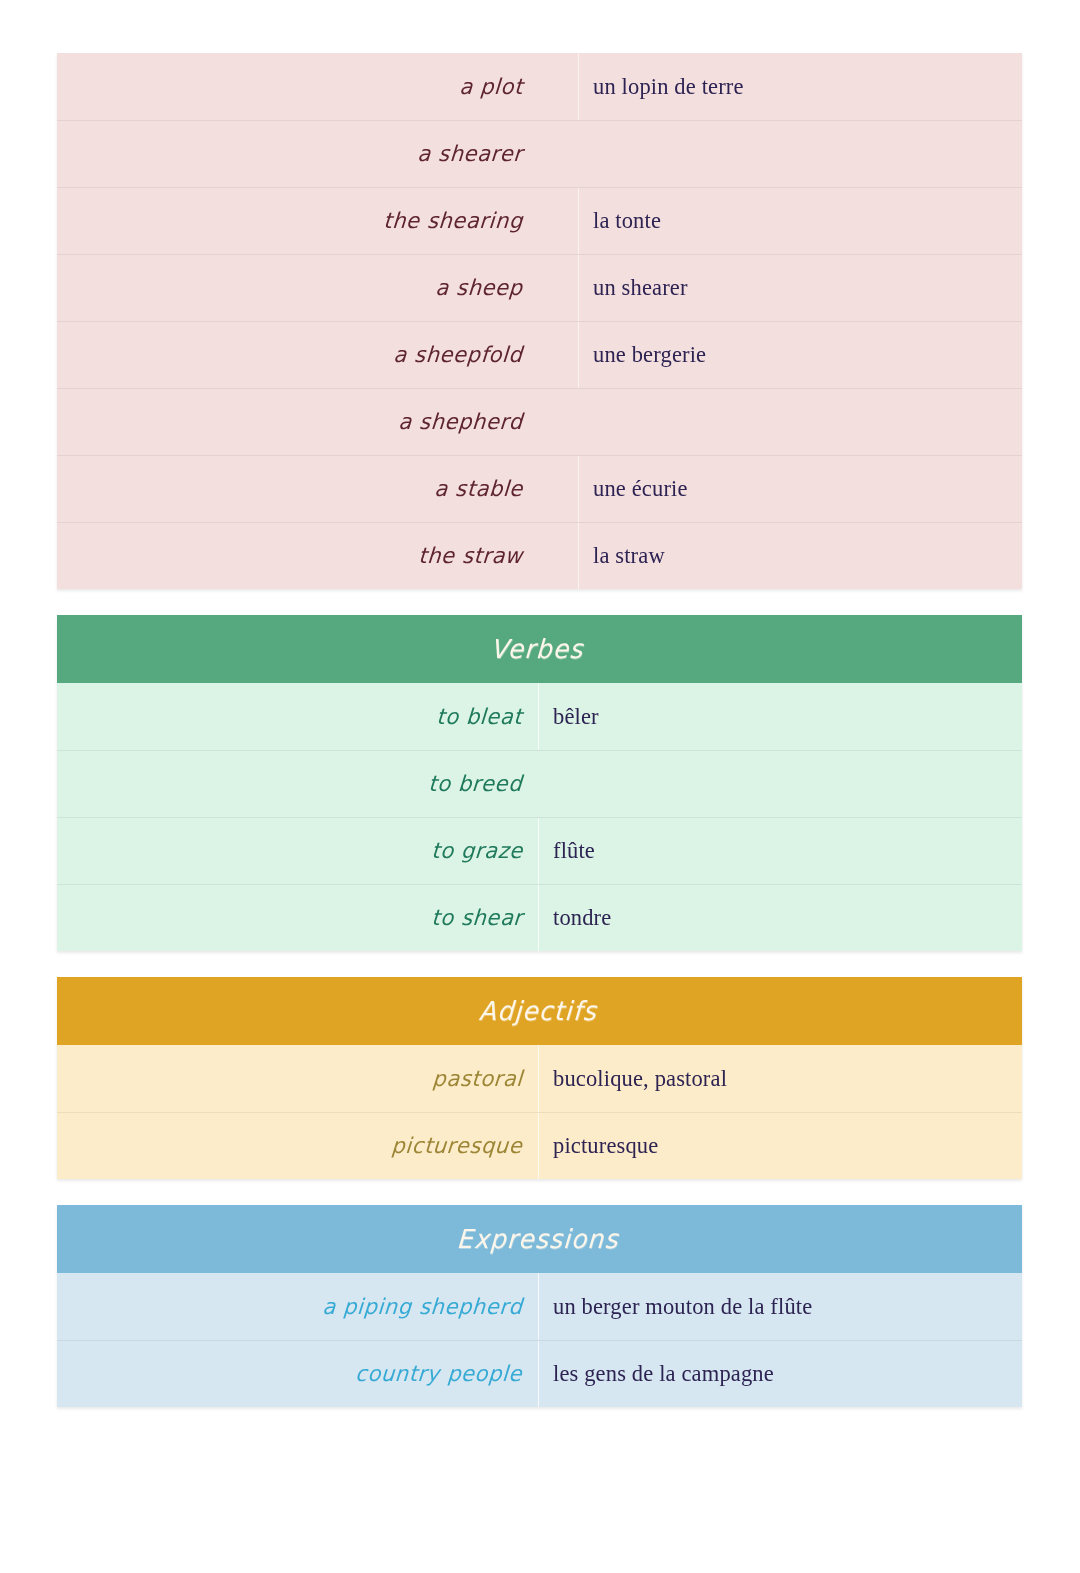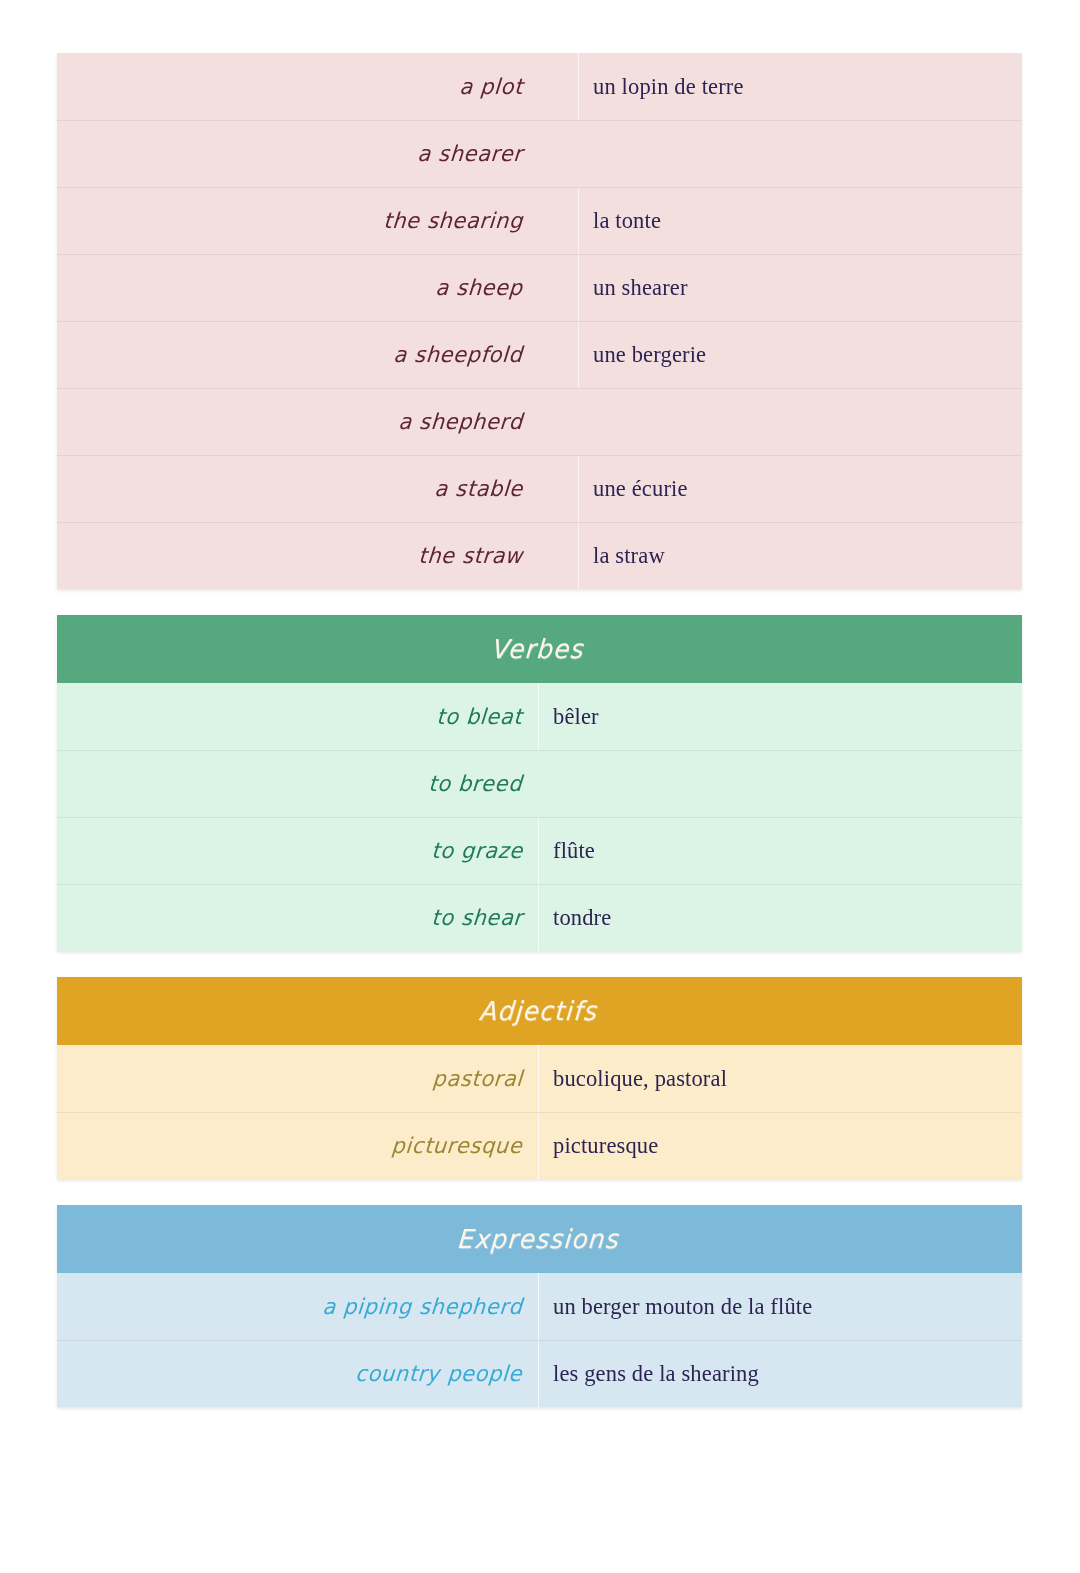--- a/index.html
+++ b/index.html
@@ -248,19 +248,19 @@
             </div>
             <div class="cell-translation">
               <span class="translation-text">un berger mouton de la flûte</span>
             </div>
           </div>
           <div class="vocab-row">
             <div class="cell-term">
               <span class="term-text">country people</span>
             </div>
             <div class="cell-translation">
-              <span class="translation-text">les gens de la shearing</span>
+              <span class="translation-text">les gens de la campagne</span>
             </div>
           </div>
         </div>
       </div>
     </div>
 </div>
 
 </body></html>

